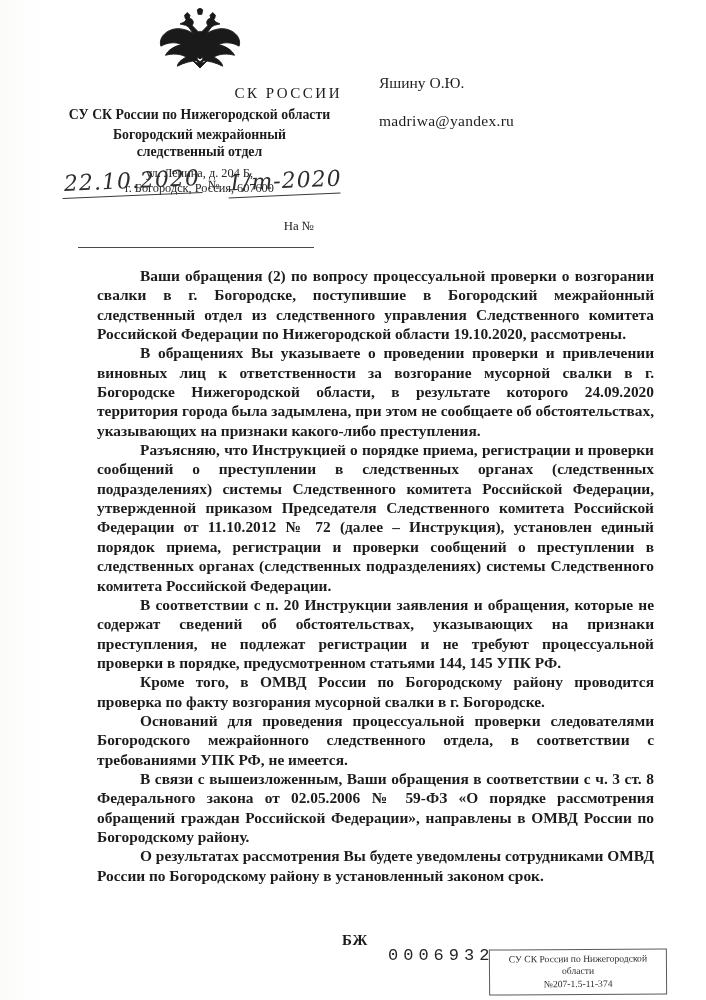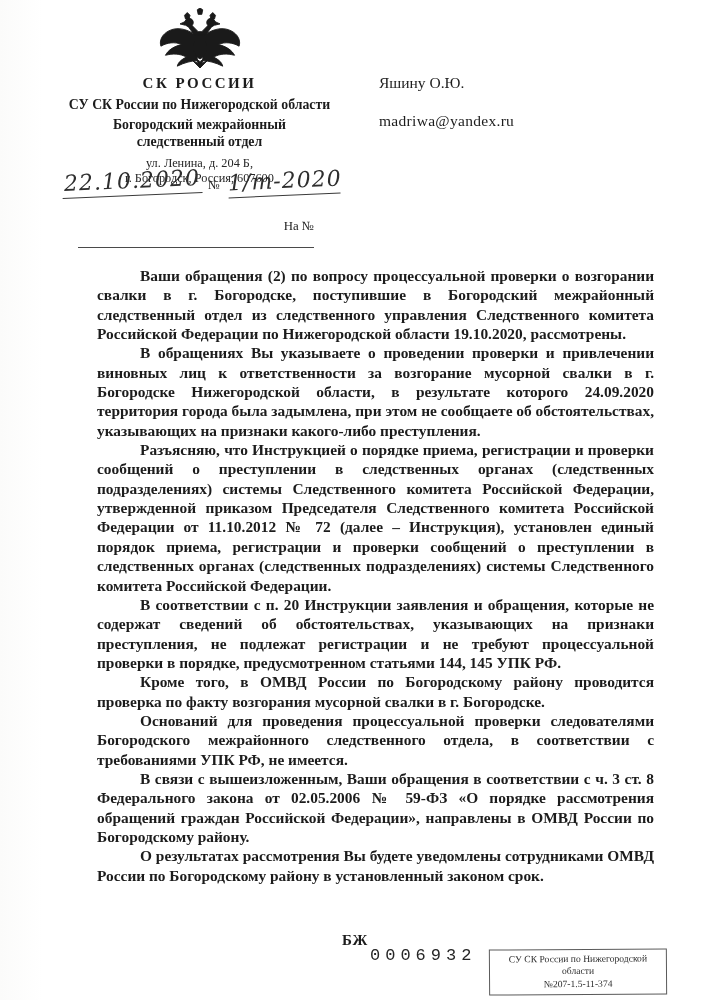--- a/index.html
+++ b/index.html
@@ -16,22 +16,22 @@
     background: linear-gradient(90deg, #fbfbfa 0%, #ffffff 6%, #ffffff 100%);
   }
 
   
   .letterhead {
     position: absolute; left: 57px; top: 8px; width: 285px;
     text-align: center;
   }
   .emblem { width: 92px; height: 60px; margin: 0 auto; display: block; }
   .org-line1 {
-    margin-top: 7px;
-    font-size: 15px; letter-spacing: 2.5px; font-weight: 700;
+    margin-top: 17px;
+    font-size: 15px; letter-spacing: 2.5px; font-weight: 400; text-align: right;
   }
   .org-line2 { margin-top: 5px; font-size: 13.8px; font-weight: bold; white-space: nowrap; }
   .org-line3 { margin-top: 4px; font-size: 13.8px; font-weight: bold; }
   .org-line4 { margin-top: 1px; font-size: 13.8px; font-weight: bold; }
   .addr { margin-top: 6px; font-size: 12.3px; line-height: 1.18; color: #262626; }
 
   
   .regline {
     position: absolute; left: 62px; top: 168px; width: 290px;
     display: flex; align-items: flex-end;
@@ -75,21 +75,21 @@
     text-align: justify;
   }
   .body-text p { margin: 0; text-indent: 43px; font-weight: bold; }
 
   
   .footer-series {
     position: absolute; left: 342px; top: 932px;
     font-size: 15px; font-weight: bold; letter-spacing: 1px;
   }
   .footer-number {
-    position: absolute; left: 370px; top: 946px;
+    position: absolute; left: 388px; top: 946px;
     font-family: "Liberation Mono", monospace;
     font-size: 17px; letter-spacing: 5px; color: #262626;
   }
   .footer-stamp {
     position: absolute; left: 489px; top: 949px; width: 172px;
     border: 1px solid #5a5a5a;
     padding: 3px 2px 4px 2px;
     text-align: center;
     font-size: 9.6px; line-height: 1.3;
     color: #2b2b2b;

